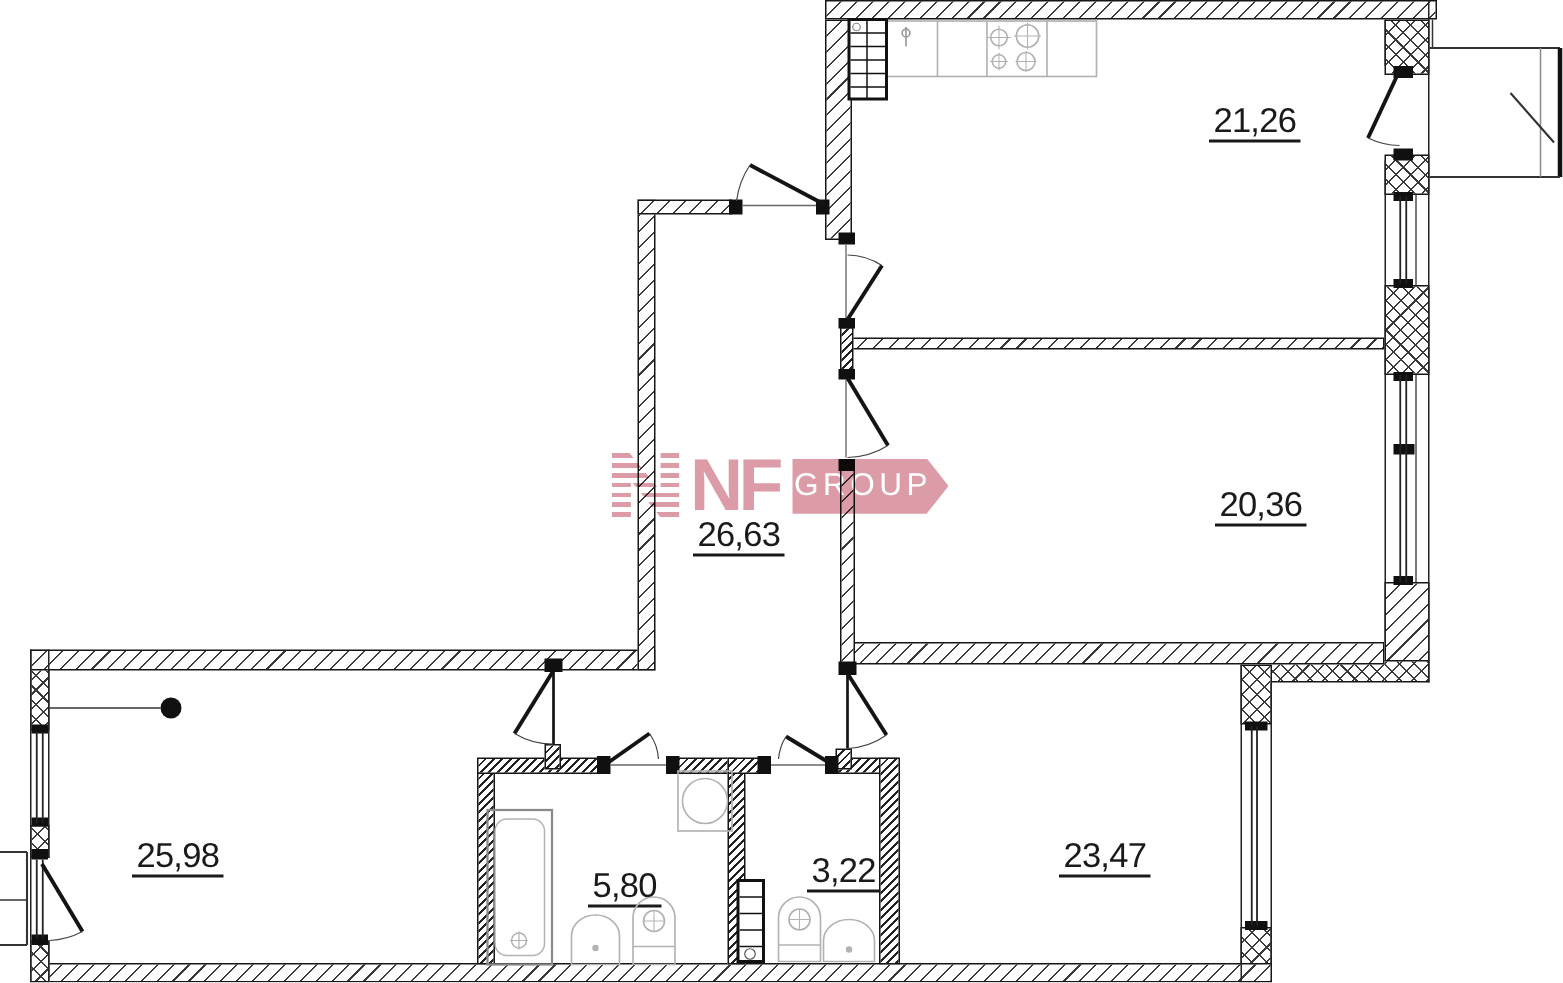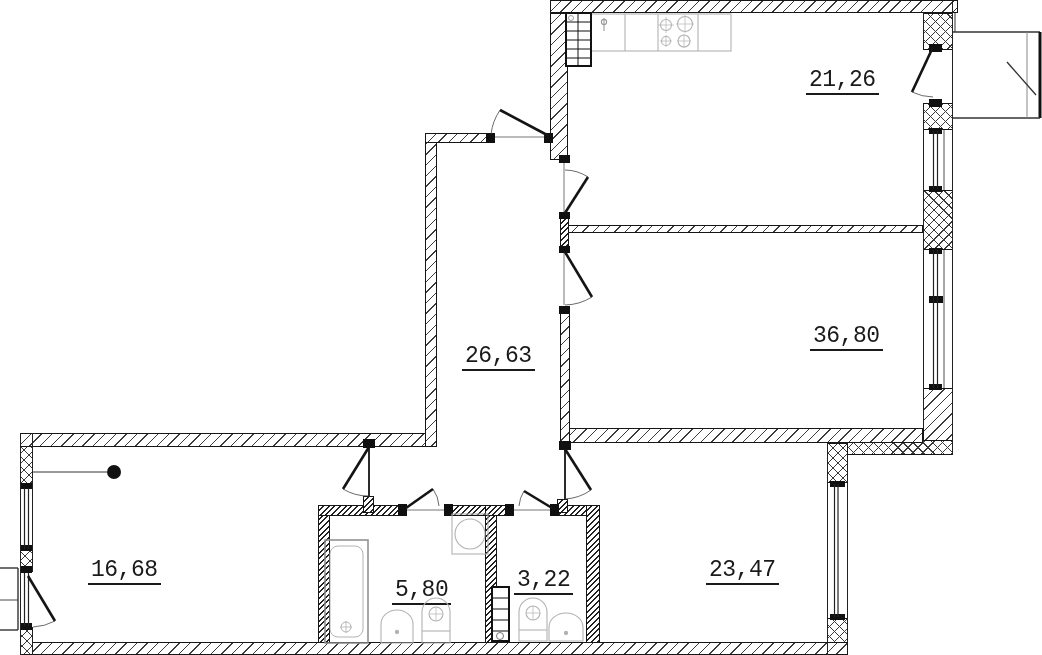--- a/index.html
+++ b/index.html
@@ -1,17 +1,17 @@
 <!DOCTYPE html>
 <html><head>
 <meta charset="utf-8">
 <style>
   html,body{margin:0;padding:0;background:#fff;}
   #plan{position:relative;width:1042px;height:655px;background:#fff;overflow:hidden;
-        font-family:Liberation Mono, monospace;}
+        font-family:Liberation Sans, sans-serif;}
   
   .w{position:absolute;box-sizing:border-box;background-color:#fff;border:1px solid #161616;}
   .h45{background-image:repeating-linear-gradient(135deg,transparent 0 6.5px,#3a3a3a 6.5px 7.5px);}
   .hx{background-image:repeating-linear-gradient(135deg,transparent 0 6px,#3a3a3a 6px 7px),
                        repeating-linear-gradient(45deg,transparent 0 6px,#3a3a3a 6px 7px);}
   .dk{background-image:repeating-linear-gradient(135deg,transparent 0 2.6px,#222 2.6px 4px);}
   .jb{position:absolute;background:#101010;}
   
   .area{position:absolute;font-size:23px;color:#1a1a1a;letter-spacing:-0.5px;
         border-bottom:2px solid #1a1a1a;padding:0 3px 1px 3px;line-height:1.05;}
@@ -269,21 +269,26 @@
       <line x1="0" y1="600" x2="18" y2="600" stroke-width="0.9"></line>
     </g>
 
     <g>
       <line x1="33" y1="472" x2="107" y2="472" stroke="#333" stroke-width="1"></line>
       <circle cx="114" cy="472" r="7" fill="#111"></circle>
     </g>
   </svg>
 
   <div class="area" style="left:806px;top:68px">21,26</div>
-  <div class="area" style="left:810px;top:324px">36,80</div>
+  <div class="area" style="left:810px;top:324px">20,36</div>
   <div class="area" style="left:462px;top:344px">26,63</div>
-  <div class="area" style="left:88px;top:558px">16,68</div>
+  <div class="area" style="left:88px;top:558px">25,98</div>
   <div class="area" style="left:392px;top:578px">5,80</div>
-  <div class="area" style="left:514px;top:568px">3,22</div>
+  <div class="area" style="left:538px;top:568px">3,22</div>
   <div class="area" style="left:706px;top:558px">23,47</div>
 
+  <div id="logo">
+    <div class="mark"></div>
+    <div class="nf">NF</div>
+    <div class="banner">GROUP</div>
+  </div>
 
 </div>
 
 </body></html>

